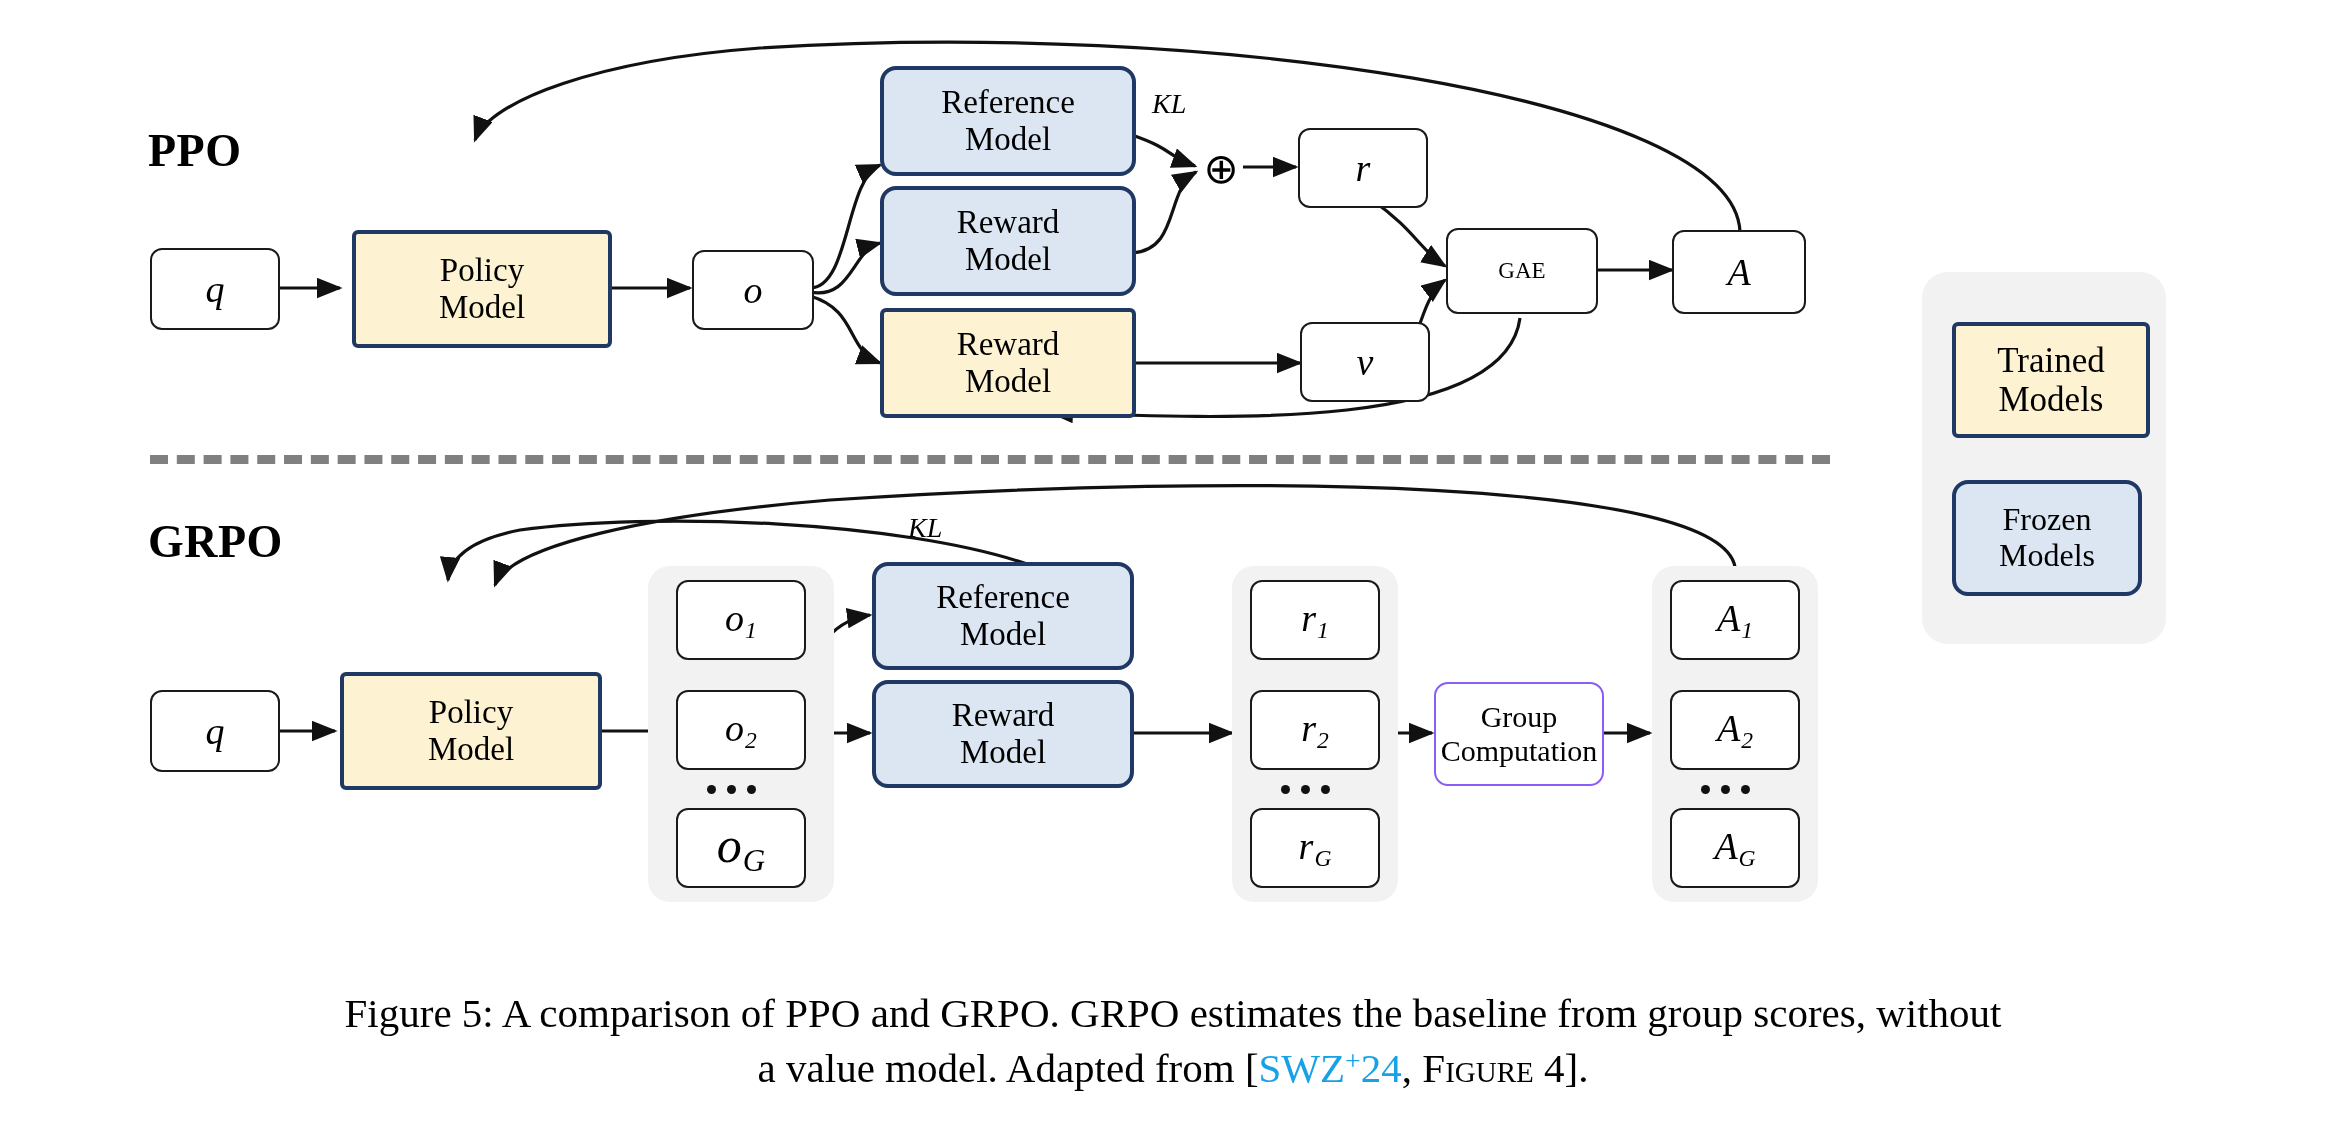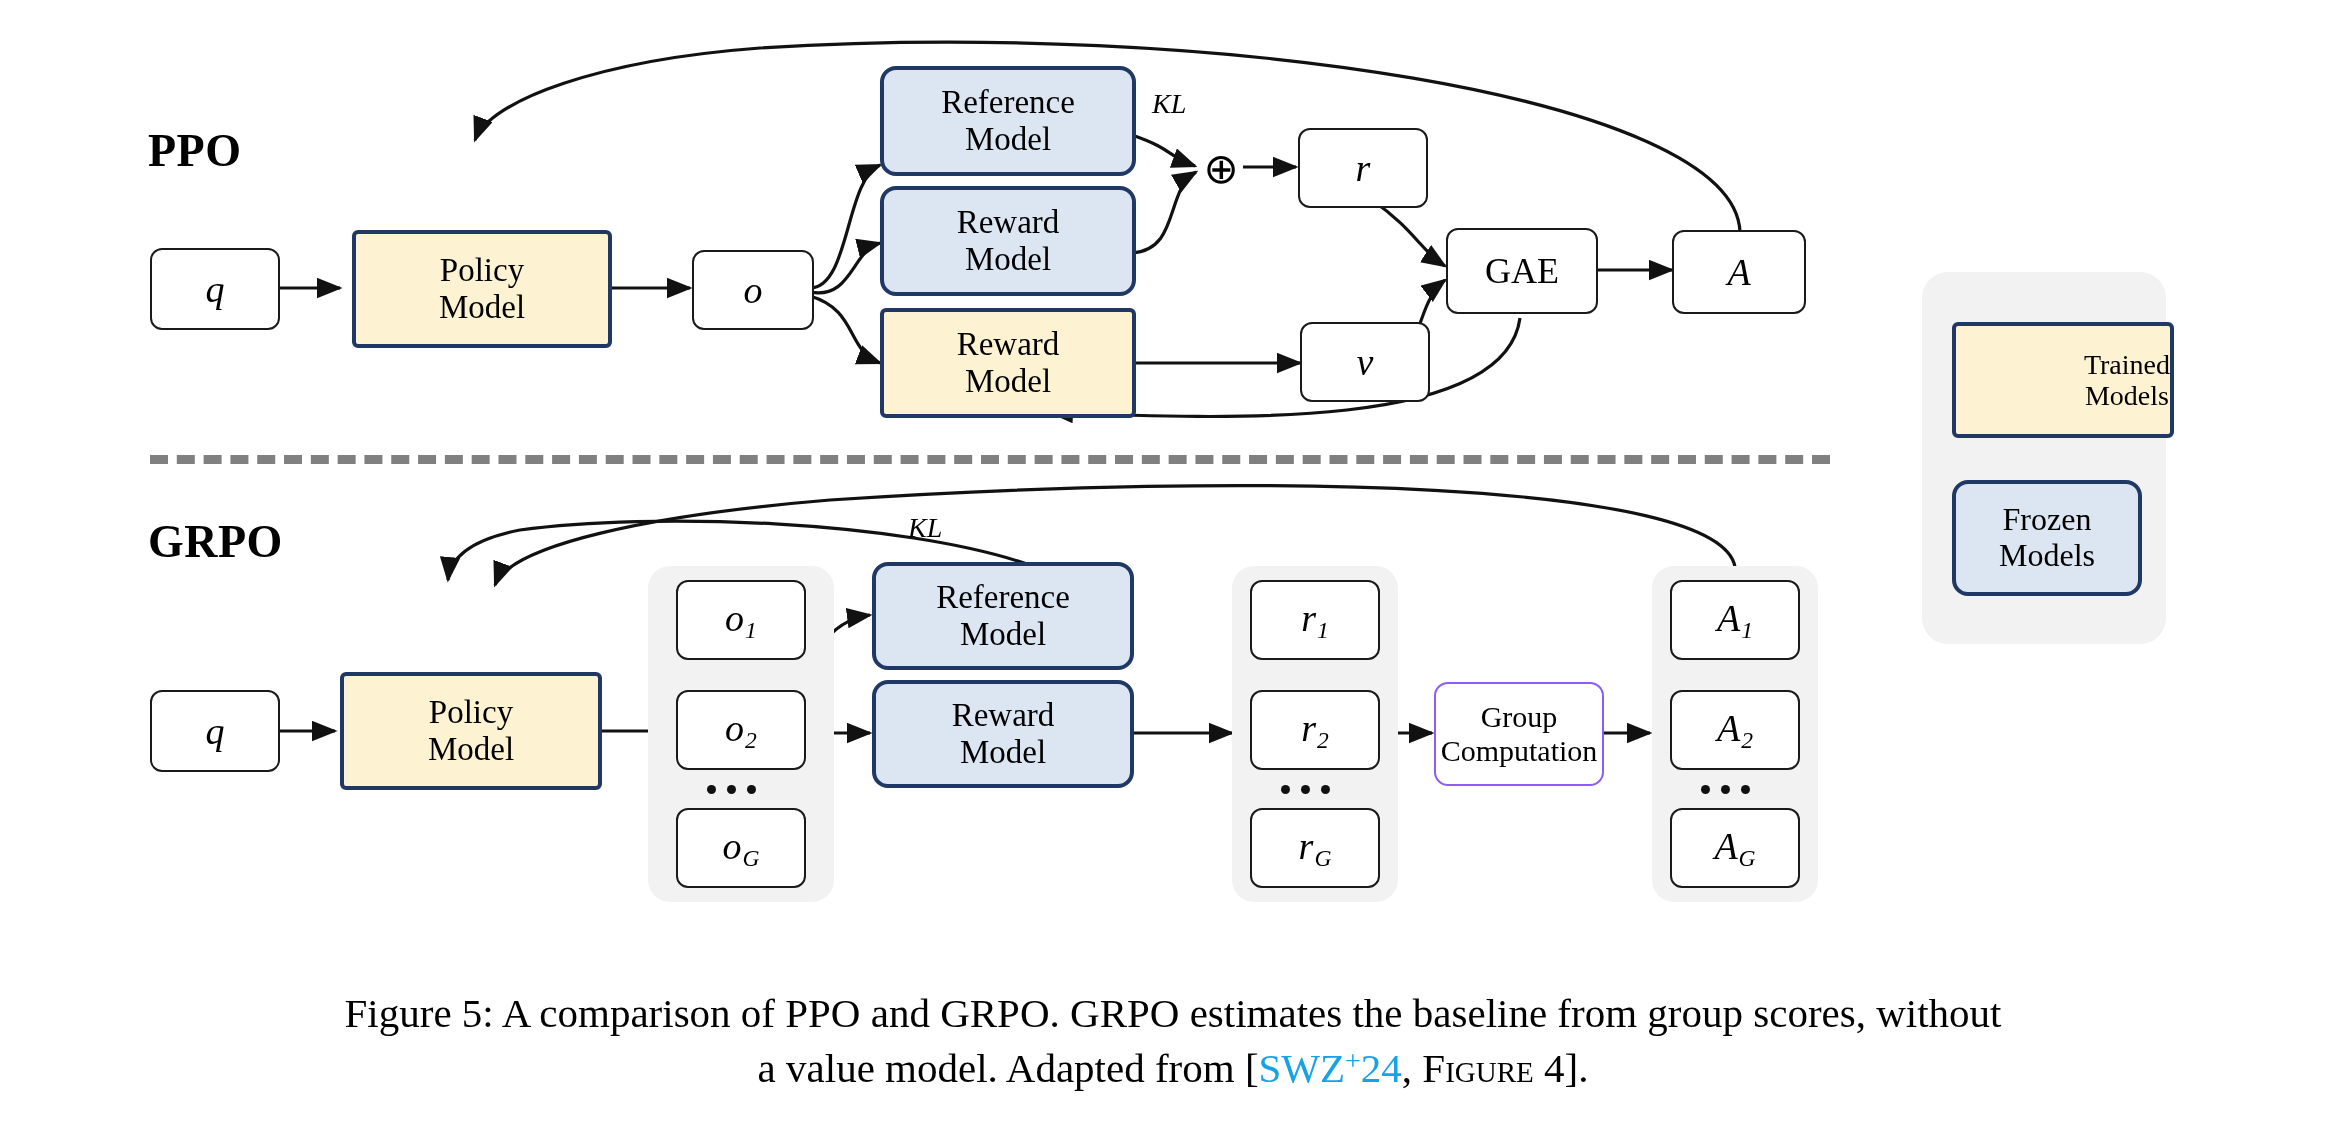--- a/index.html
+++ b/index.html
@@ -112,21 +112,21 @@
 <div class="oplus" style="left:1198px;top:145px;width:46px;height:46px;">⊕</div>
 
 <div class="node plain" style="left:1298px;top:128px;width:130px;height:80px;font-size:38px;">
   <span class="mathi">r</span>
 </div>
 
 <div class="node plain" style="left:1300px;top:322px;width:130px;height:80px;font-size:38px;">
   <span class="mathi">v</span>
 </div>
 
-<div class="node plain" style="left:1446px;top:228px;width:152px;height:86px;font-size:36px;text-align:right;">
+<div class="node plain" style="left:1446px;top:228px;width:152px;height:86px;font-size:23px;text-align:right;">
   <span>GAE</span>
 </div>
 
 <div class="node plain" style="left:1672px;top:230px;width:134px;height:84px;font-size:38px;">
   <span class="mathi">A</span>
 </div>
 
 <div class="divider"></div>
 
 <div class="rowlabel" style="left:148px;top:515px;">GRPO</div>
@@ -147,21 +147,21 @@
   <span class="mathi"><span>o</span><span class="sub">1</span></span>
 </div>
 <div class="node plain" style="left:676px;top:690px;width:130px;height:80px;font-size:38px;">
   <span class="mathi"><span>o</span><span class="sub">2</span></span>
 </div>
 <div class="dots" style="left:707px;top:785px;">
   <i></i>
     <i></i>
     <i></i>
 </div>
-<div class="node plain" style="left:676px;top:808px;width:130px;height:80px;font-size:38px;">
+<div class="node plain" style="left:676px;top:808px;width:130px;height:80px;font-size:50px;">
   <span class="mathi"><span>o</span><span class="sub">G</span></span>
 </div>
 
 <div class="kl" style="left:908px;top:512px;">KL</div>
 
 <div class="node frozen" style="left:872px;top:562px;width:262px;height:108px;font-size:33px;">
   <div>
     <div>Reference</div>
     <div>Model</div>
   </div>
@@ -207,21 +207,21 @@
 <div class="dots" style="left:1701px;top:785px;">
   <i></i>
     <i></i>
     <i></i>
 </div>
 <div class="node plain" style="left:1670px;top:808px;width:130px;height:80px;font-size:38px;">
   <span class="mathi"><span>A</span><span class="sub">G</span></span>
 </div>
 
 <div class="legendbox" style="left:1922px;top:272px;width:244px;height:372px;"></div>
-<div class="node trained" style="left:1952px;top:322px;width:222px;height:116px;font-size:28px;justify-content:flex-end;">
+<div class="node trained" style="left:1952px;top:322px;width:198px;height:116px;font-size:35px;">
   <div>
     <div>Trained</div>
     <div>Models</div>
   </div>
 </div>
 <div class="node frozen" style="left:1952px;top:480px;width:190px;height:116px;font-size:32px;">
   <div>
     <div>Frozen</div>
     <div>Models</div>
   </div>

